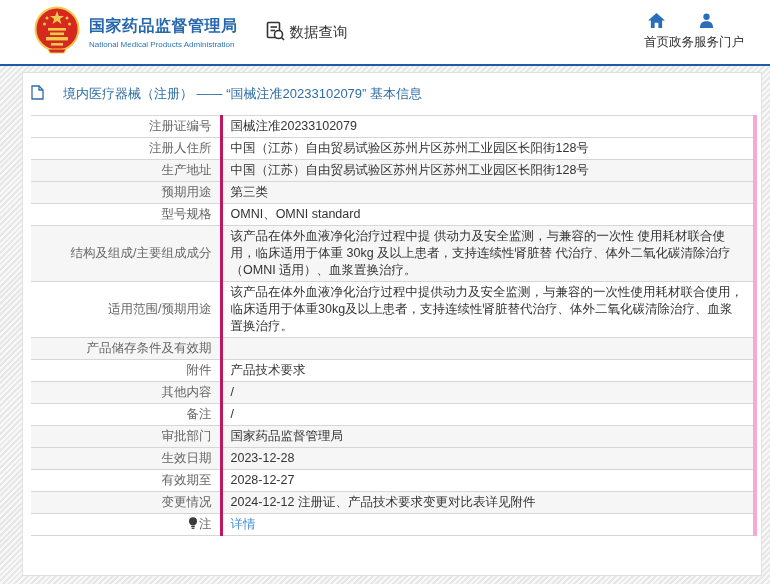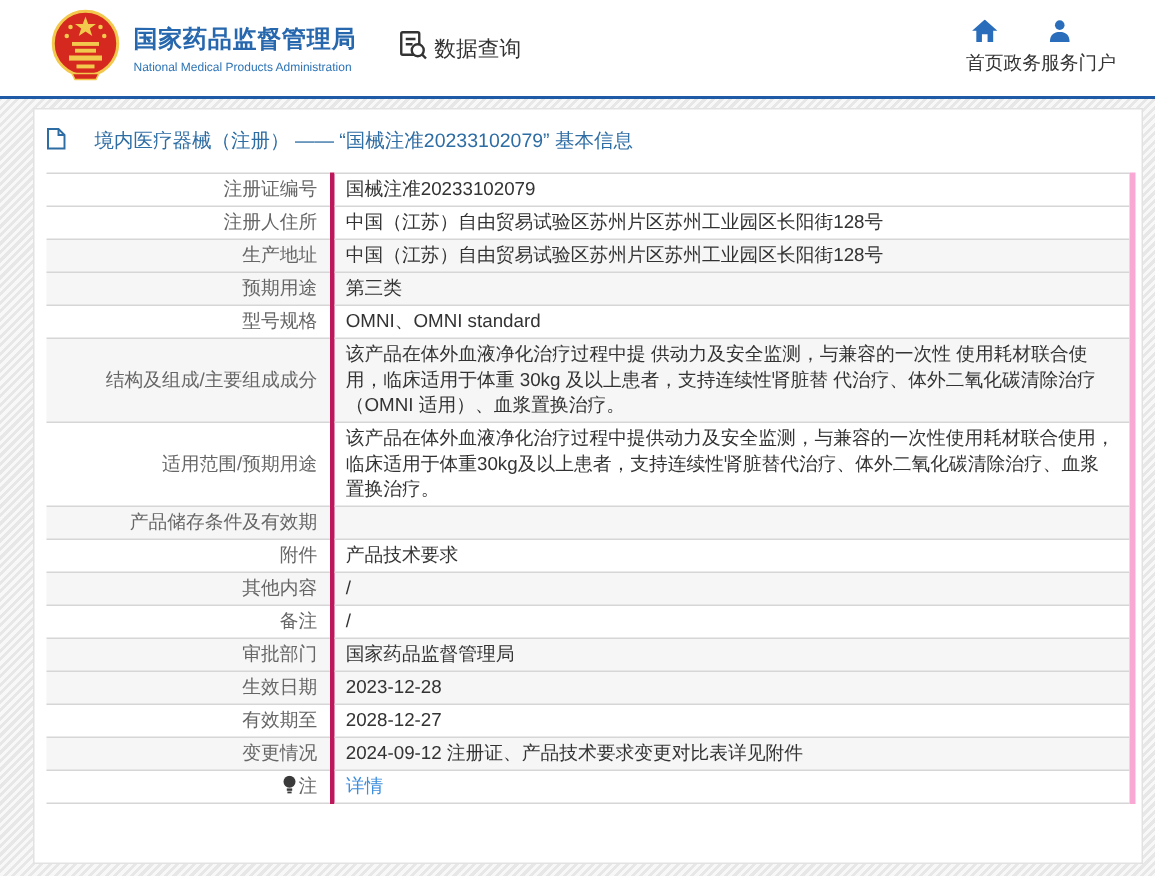--- a/index.html
+++ b/index.html
@@ -204,21 +204,21 @@
         <tr class="stripe">
           <td class="label-cell">生效日期</td>
           <td class="value-cell">2023-12-28</td>
         </tr>
         <tr>
           <td class="label-cell">有效期至</td>
           <td class="value-cell">2028-12-27</td>
         </tr>
         <tr class="stripe">
           <td class="label-cell">变更情况</td>
-          <td class="value-cell">2024-09-12 注册证、产品技术要求变更对比表详见附件</td>
+          <td class="value-cell">2024-12-12 注册证、产品技术要求变更对比表详见附件</td>
         </tr>
         <tr>
           <td class="label-cell"><span class="note-icon-box"><svg width="10" height="13" viewBox="0 0 10 13" fill="#3a3a3a">
                 <circle cx="5" cy="4.2" r="4"></circle>
                 <rect x="3.2" y="8.6" width="3.6" height="1.6"></rect>
                 <rect x="3.6" y="10.7" width="2.8" height="1.2"></rect>
               </svg></span>注</td>
           <td class="value-cell"><a href="#">详情</a></td>
         </tr>
       </tbody>

